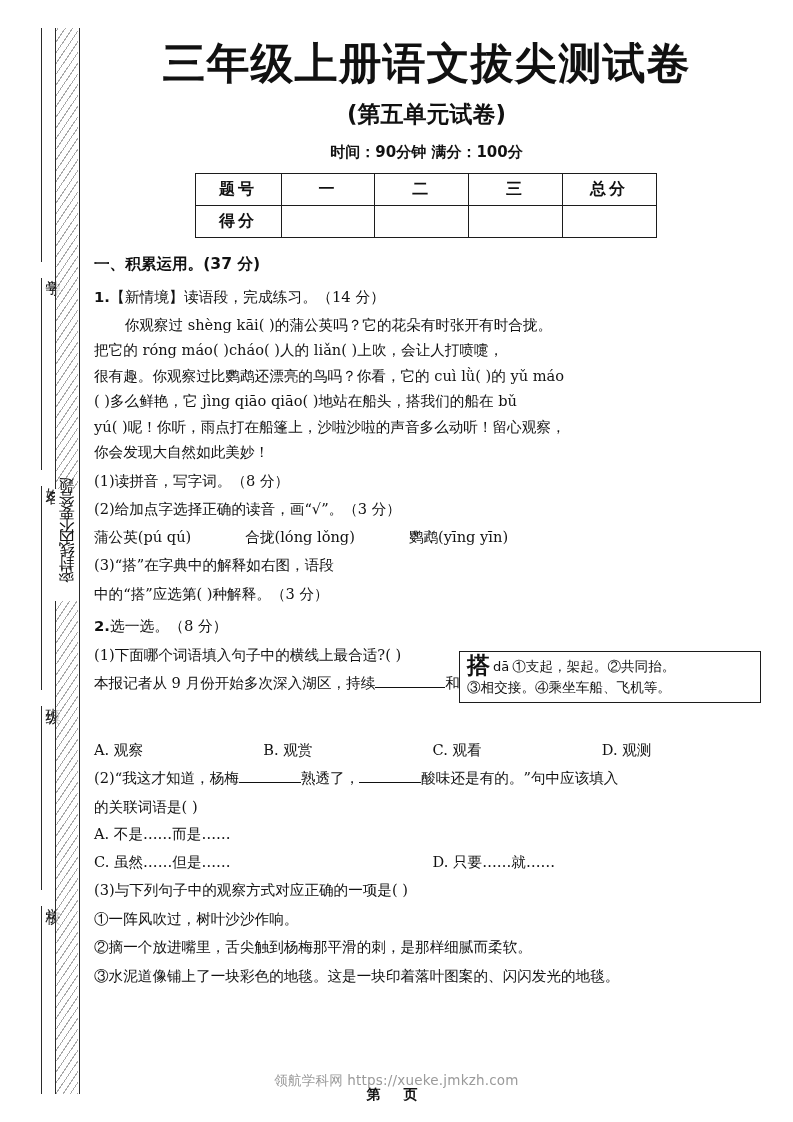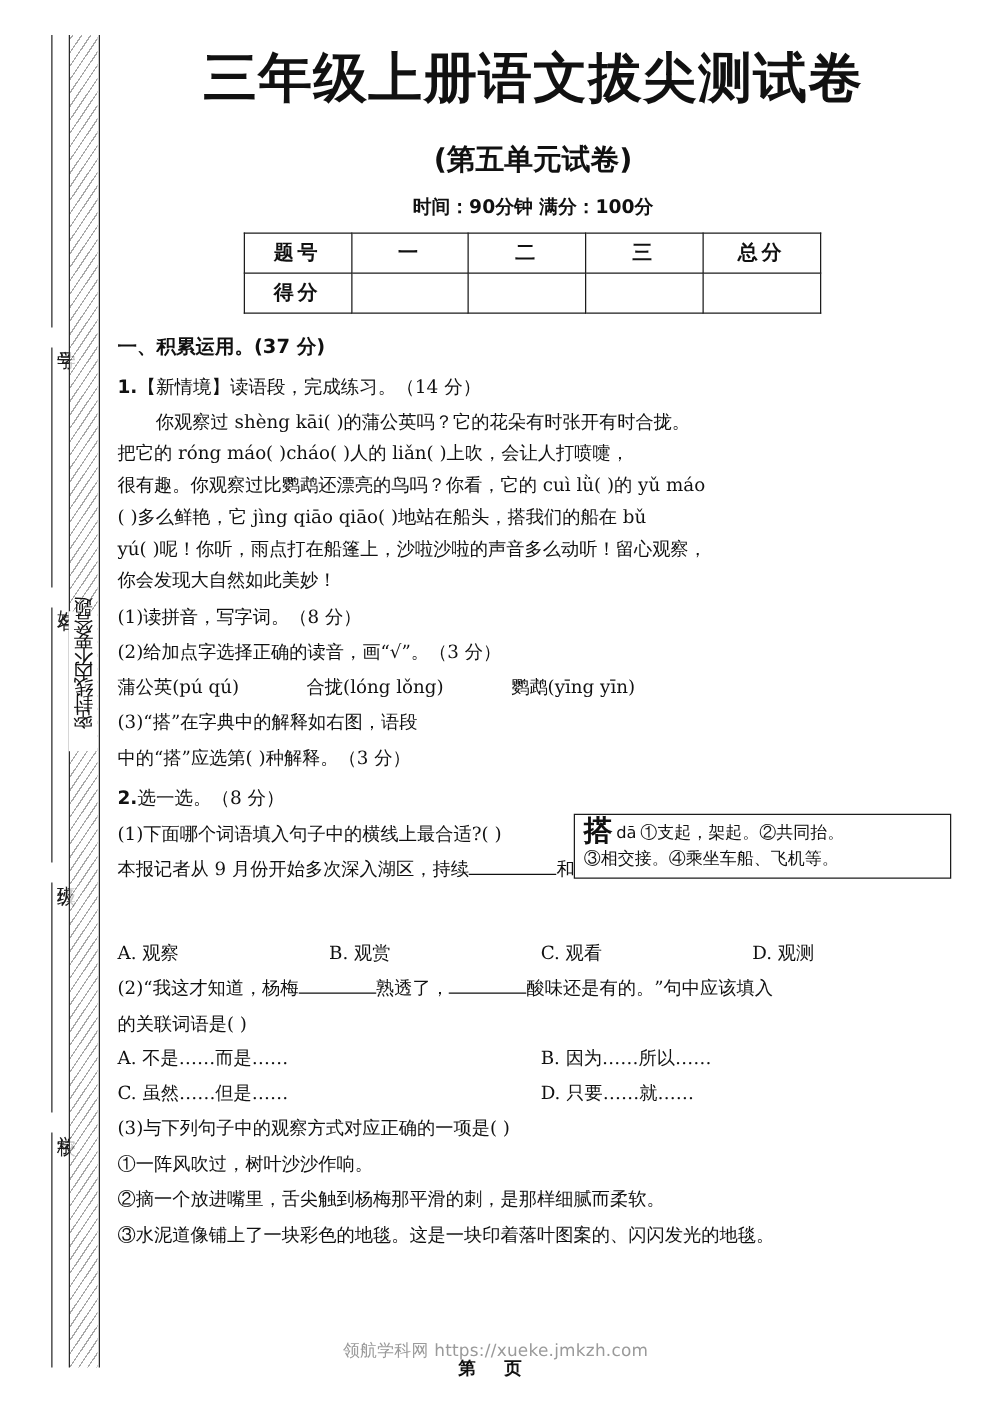--- a/index.html
+++ b/index.html
@@ -81,21 +81,21 @@
     letter-spacing:1px;
     margin:38px 0 0 0;
     line-height:1.18;
     font-family:"DejaVu Sans","Liberation Sans",sans-serif;
     padding-right:24px;
   }
   .title-sub{
     text-align:center;
     font-size:23px;
     font-weight:bold;
-    margin:23px 0 0 0;
+    margin:10px 0 0 0;
     padding-right:24px;
   }
   .title-info{
     text-align:center;
     font-size:15px;
     font-weight:bold;
     margin:13px 0 0 0;
     padding-right:24px;
   }
 
@@ -290,21 +290,20 @@
       <div class="o">C. 观看</div>
       <div class="o">D. 观测</div>
     </div>
 
     <div class="subq">
       <span>(2)“我这才知道，杨梅</span><span class="uline u-short"></span><span>熟透了，</span><span class="uline u-short"></span><span>酸味还是有的。”句中应该填入</span>
     </div>
     <div class="subq">的关联词语是(      )</div>
     <div class="opt2">
       <div class="o">A. 不是……而是……</div>
-      <div class="o">B. 因为……所以……</div>
     </div>
     <div class="opt2">
       <div class="o">C. 虽然……但是……</div>
       <div class="o">D. 只要……就……</div>
     </div>
 
     <div class="subq">(3)与下列句子中的观察方式对应正确的一项是(      )</div>
     <div class="subq">①一阵风吹过，树叶沙沙作响。</div>
     <div class="subq">②摘一个放进嘴里，舌尖触到杨梅那平滑的刺，是那样细腻而柔软。</div>
     <div class="subq">③水泥道像铺上了一块彩色的地毯。这是一块印着落叶图案的、闪闪发光的地毯。</div>

